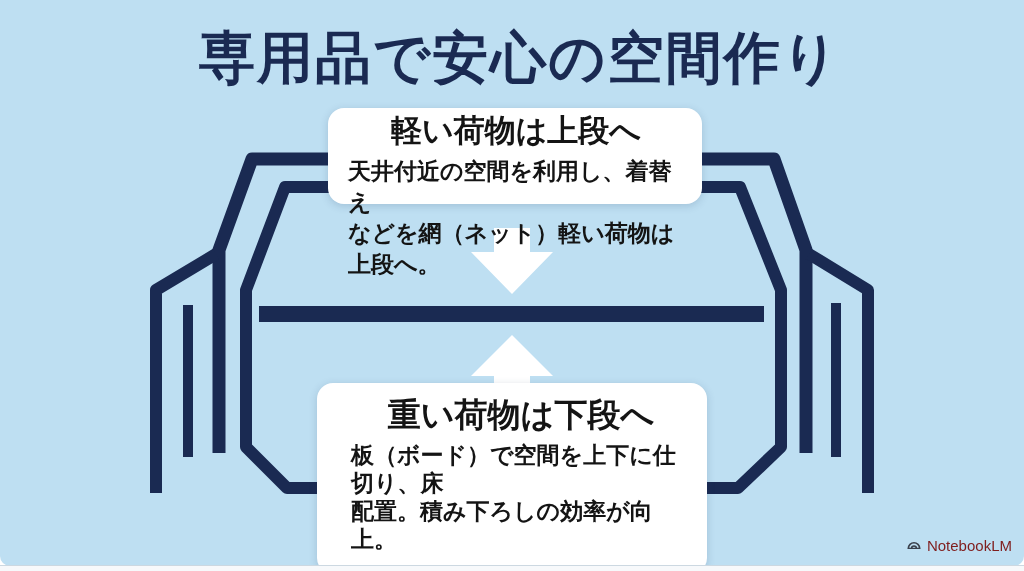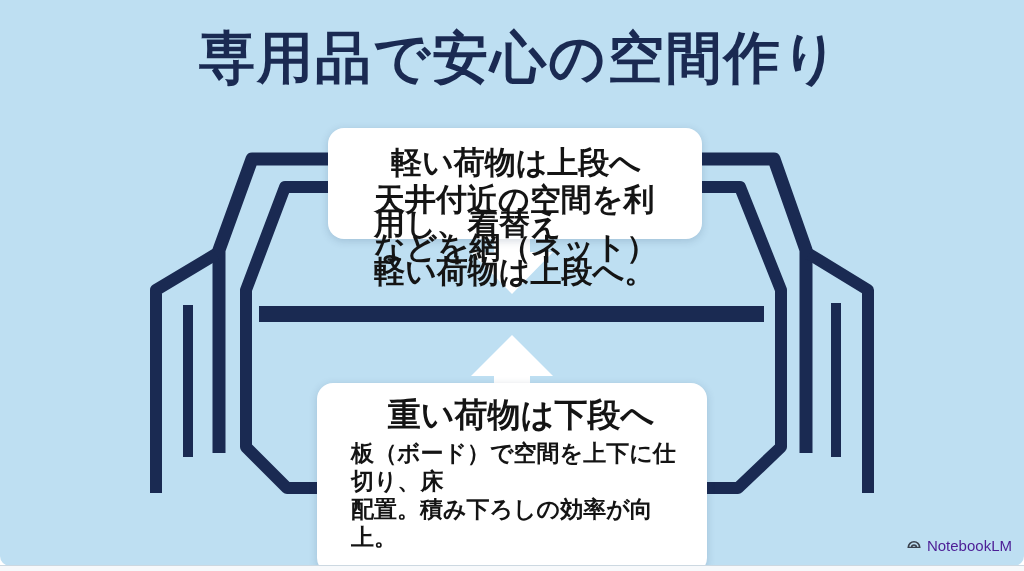--- a/index.html
+++ b/index.html
@@ -41,35 +41,35 @@
   }
   .callout .c-title{
     font-weight:900;
     margin:0 0 6px 0;
   }
   .callout .c-body{
     text-align:left;
     font-weight:700;
   }
   .callout-top{
-    left:328px;top:128px;width:374px;height:111px;
-    padding:16px 18px 0 20px;
+    left:328px;top:108px;width:374px;height:96px;
+    padding:4px 18px 0 20px;
   }
   .callout-top .c-title{font-size:31px;line-height:38px;}
-  .callout-top .c-body{font-size:31px;line-height:24px;margin-left:26px;}
+  .callout-top .c-body{font-size:23px;line-height:31px;}
   .callout-bottom{
     left:317px;top:383px;width:390px;height:191px;
     padding:12px 16px 0 34px;
   }
   .callout-bottom .c-title{font-size:33px;line-height:40px;}
-  .callout-bottom .c-body{font-size:23px;line-height:28px;font-family:Liberation Mono, monospace;}
+  .callout-bottom .c-body{font-size:23px;line-height:28px;}
   .watermark{
     position:absolute;right:12px;bottom:12px;
-    display:flex;align-items:flex-start;gap:5px;
-    color:#4c1d95;font-size:15px;font-weight:500;
+    display:flex;align-items:flex-end;gap:5px;
+    color:#7f1d1d;font-size:15px;font-weight:500;
   }
   .watermark svg{display:block;}
 </style>
 </head>
 <body>
 
 <div class="stage" style="--bg: #bedff2; --navy: #1a2a52;">
   <div class="blue-canvas">
 
     <h1 class="page-title">専用品で安心の空間作り</h1>

